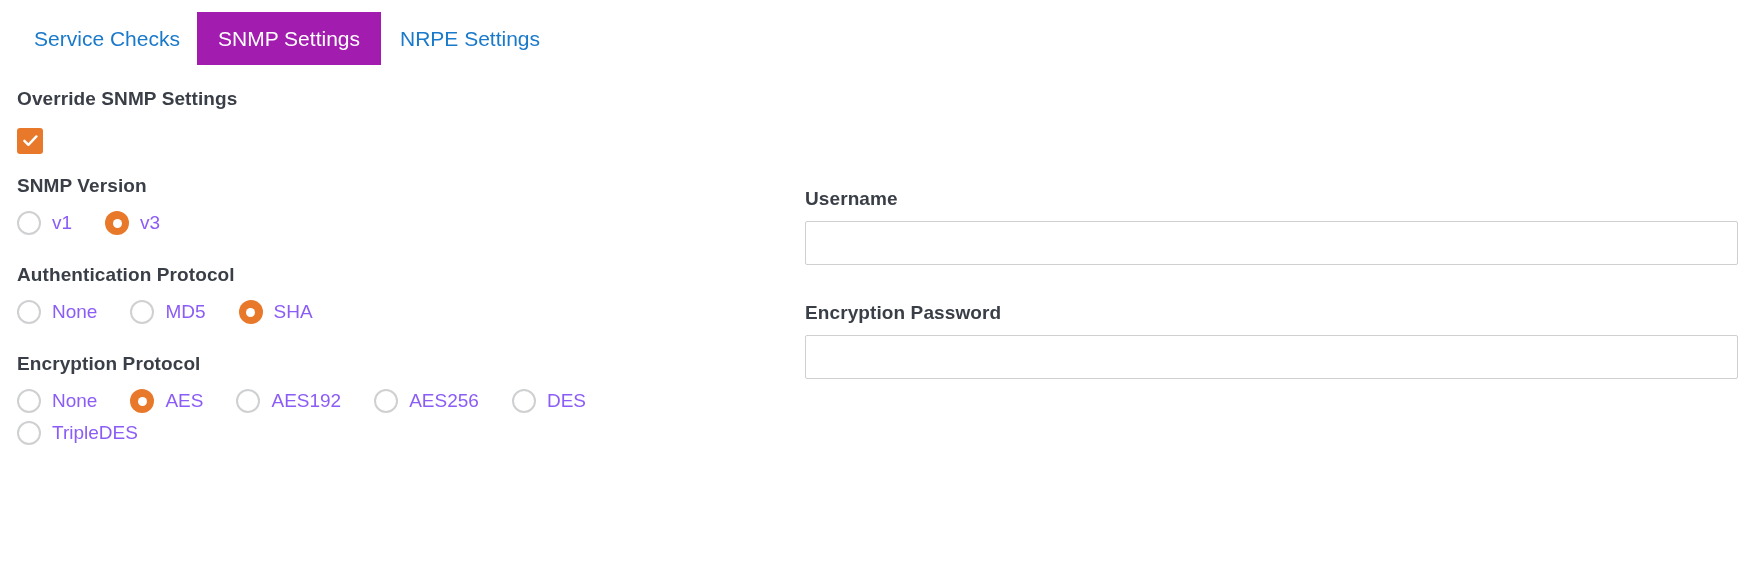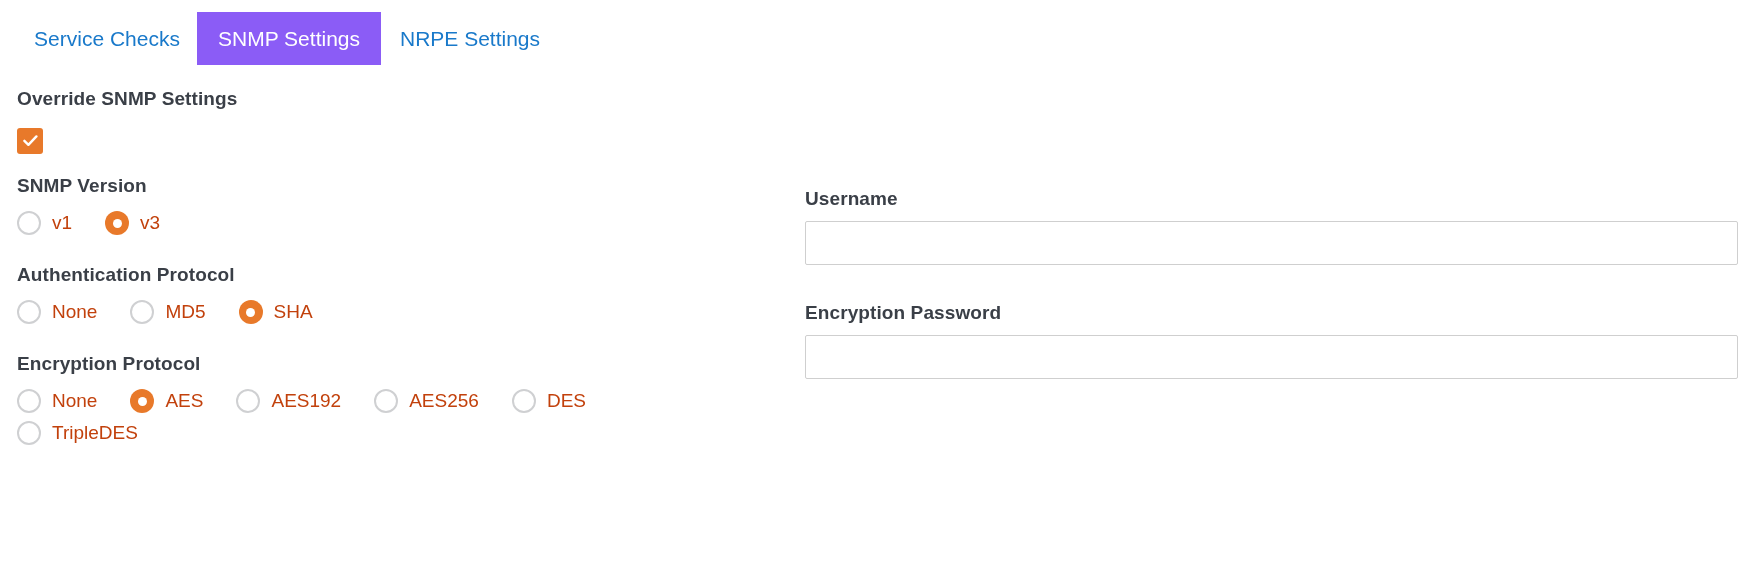--- a/index.html
+++ b/index.html
@@ -32,21 +32,21 @@
     font-size: 21px;
     white-space: nowrap;
     text-align: center;
     box-sizing: border-box;
   }
   .tab.link {
     color: #1979ca;
     cursor: pointer;
   }
   .tab.active {
-    background: #8b5cf6;
+    background: #a21caf;
     color: #ffffff;
   }
   .tab-service  { left: 20px;  width: 174px; }
   .tab-snmp     { left: 197px; width: 184px; }
   .tab-nrpe     { left: 384px; width: 172px; }
 
   
   .col-left {
     position: absolute;
     left: 17px;
@@ -123,21 +123,21 @@
     top: 50%;
     width: 9px;
     height: 9px;
     margin-left: -4.5px;
     margin-top: -4.5px;
     border-radius: 50%;
     background: #ffffff;
   }
   .radio-label {
     font-size: 19px;
-    color: #c2410c;
+    color: #8b5cf6;
     margin-left: 11px;
   }
 
   
   .radio-row.wrap-row { max-width: 640px; }
 
   
   .input-group { margin-bottom: 37px; }
   .input-group:last-child { margin-bottom: 0; }
   .input-group .field-label { display: block; margin-bottom: 11px; }

